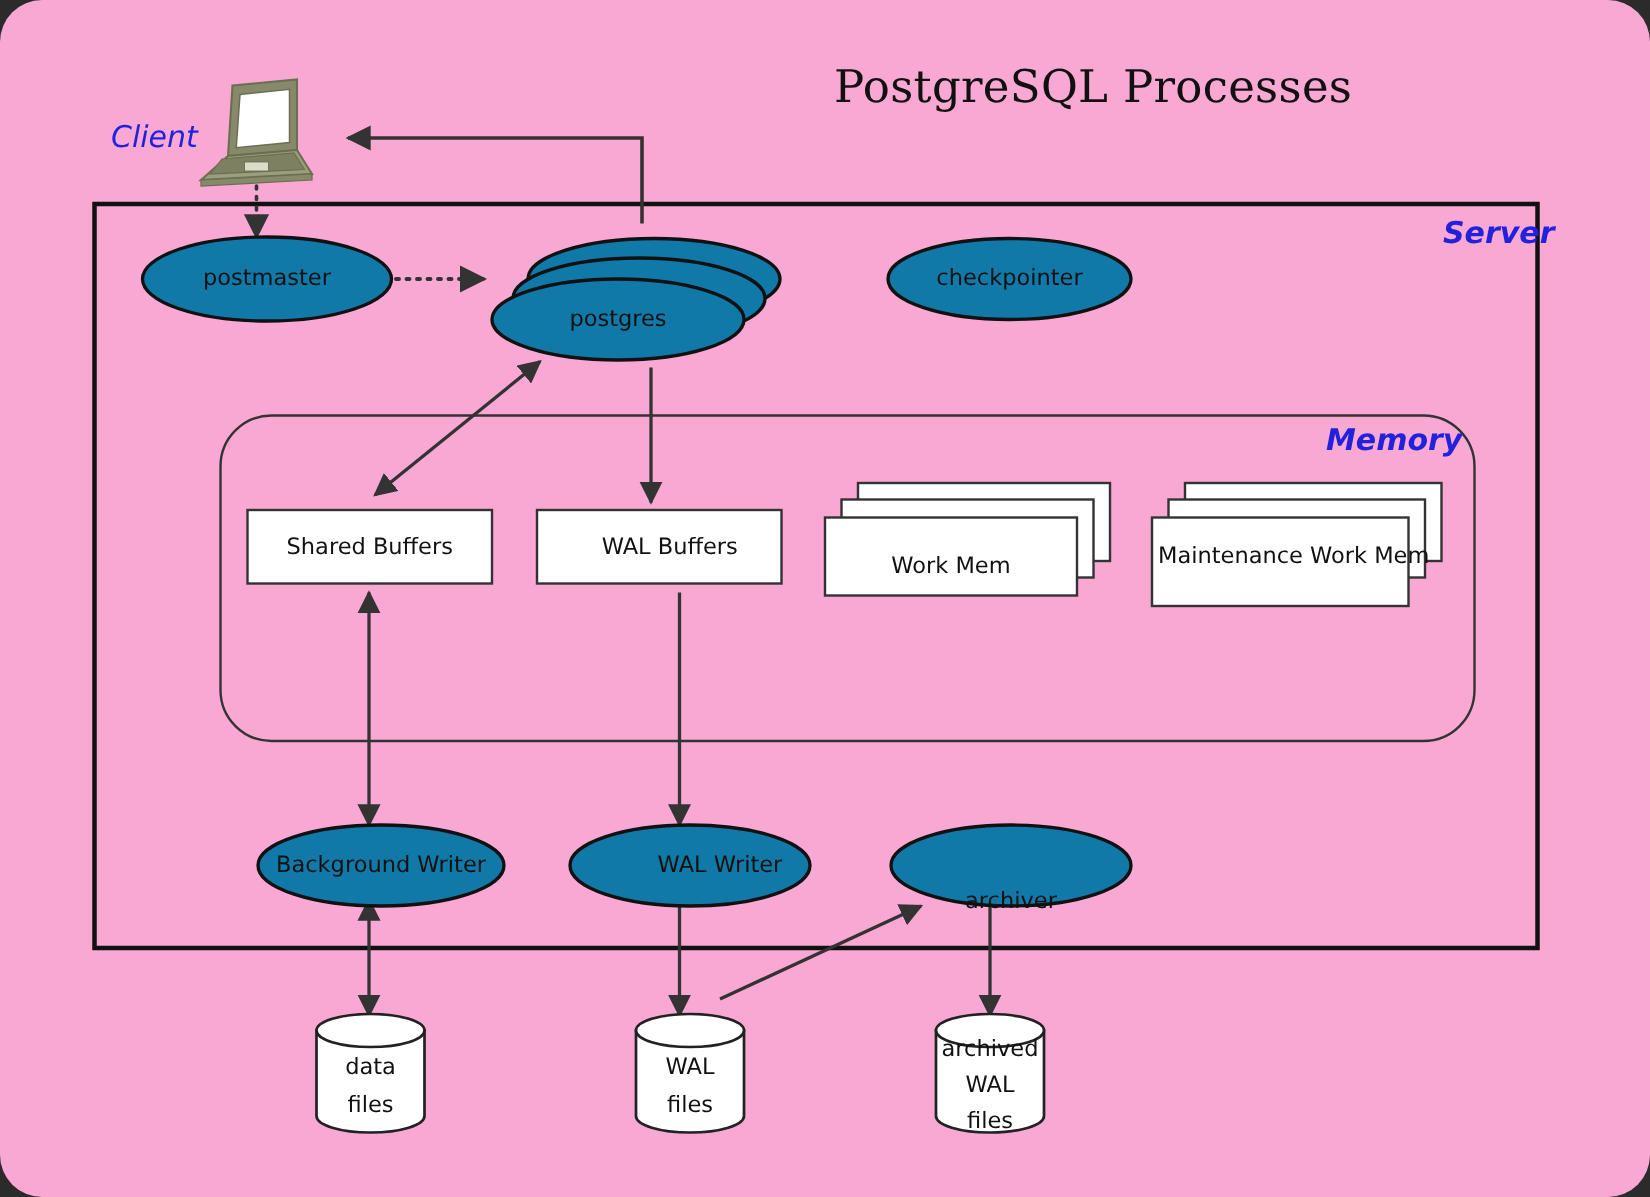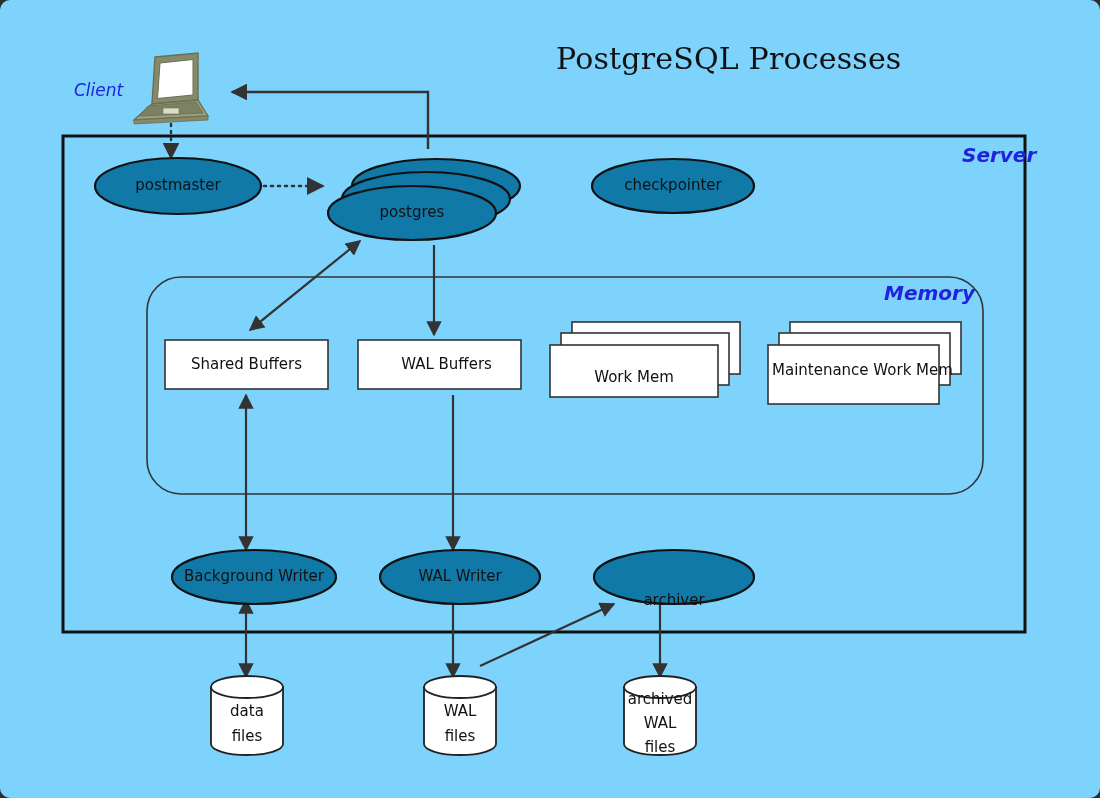--- a/index.html
+++ b/index.html
@@ -9,22 +9,22 @@
   }
   body {
     width: 1100px;
     height: 798px;
     font-family: "DejaVu Sans", sans-serif;
   }
   #page {
     position: relative;
     width: 1100px;
     height: 798px;
-    background: #7dd3fc;
-    border-radius: 10px;
+    background: #f9a8d4;
+    border-radius: 28px;
     overflow: hidden;
     box-sizing: border-box;
   }
   #canvas {
     position: absolute;
     left: 0;
     top: 0;
     width: 1100px;
     height: 798px;
   }
@@ -45,21 +45,21 @@
   .zone-label {
     color: #2222dd;
     font-style: italic;
     font-weight: bold;
     font-size: 20px;
     font-family: "DejaVu Sans", sans-serif;
   }
   .client-label {
     color: #2222dd;
     font-style: italic;
-    font-size: 17px;
+    font-size: 20px;
     font-family: "DejaVu Sans", sans-serif;
   }
   .node-text {
     font-size: 15px;
     color: #111;
     text-align: center;
   }
   .box-text {
     font-size: 15px;
     color: #111;
@@ -185,21 +185,21 @@
   <div class="lbl zone-label" style="left:884px; top:282px;">Memory</div>
 
   <div class="lbl node-text" style="left:98px; top:177px; width:160px;">postmaster</div>
 
   <div class="lbl node-text" style="left:332px; top:204px; width:160px;">postgres</div>
 
   <div class="lbl node-text" style="left:593px; top:177px; width:160px;text-align:center;">checkpointer</div>
 
   <div class="lbl node-text" style="left:174px; top:568px; width:160px;">Background Writer</div>
 
-  <div class="lbl node-text" style="left:380px; top:568px; width:160px;">WAL Writer</div>
+  <div class="lbl node-text" style="left:380px; top:568px; width:160px;padding-left:20px;">WAL Writer</div>
 
   <div class="lbl node-text" style="left:594px; top:568px; width:160px;margin-top:24px;">archiver</div>
 
   <div class="lbl box-text" style="left:165px; top:356px; width:163px;">Shared Buffers</div>
 
   <div class="lbl box-text" style="left:358px; top:356px; width:177px;">WAL Buffers</div>
 
   <div class="lbl box-text" style="left:550px; top:369px; width:168px;">Work Mem</div>
 
   <div class="lbl box-text" style="left:772px; top:362px; width:163px;">Maintenance Work Mem</div>

